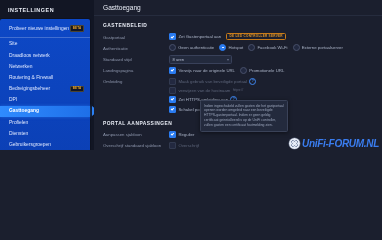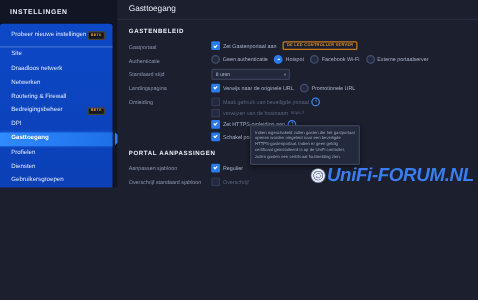--- a/index.html
+++ b/index.html
@@ -147,21 +147,21 @@
   
   .wm{
     position:absolute;right:3px;bottom:1px;display:flex;align-items:center;gap:2px;z-index:40;
   }
   .wm-logo{
     width:11px;height:11px;border-radius:50%;
     background:radial-gradient(circle at 50% 50%,#e9eef8 0 18%,#8e9bb5 19% 26%,#dfe6f4 27% 40%,#7f8da9 41% 50%,#e4eaf6 51% 100%);
     box-shadow:0 0 0 .5px #5c6780;
   }
   .wm-txt{
-    font-size:15px;font-weight:bold;font-style:italic;letter-spacing:-.3px;
+    font-size:10px;font-weight:bold;font-style:italic;letter-spacing:-.3px;
     color:#3a7df0;white-space:nowrap;
   }
 </style>
 </head>
 <body>
 
 <div class="app">
 
   <div class="sidebar">
     <div class="sb-title">INSTELLINGEN</div>

